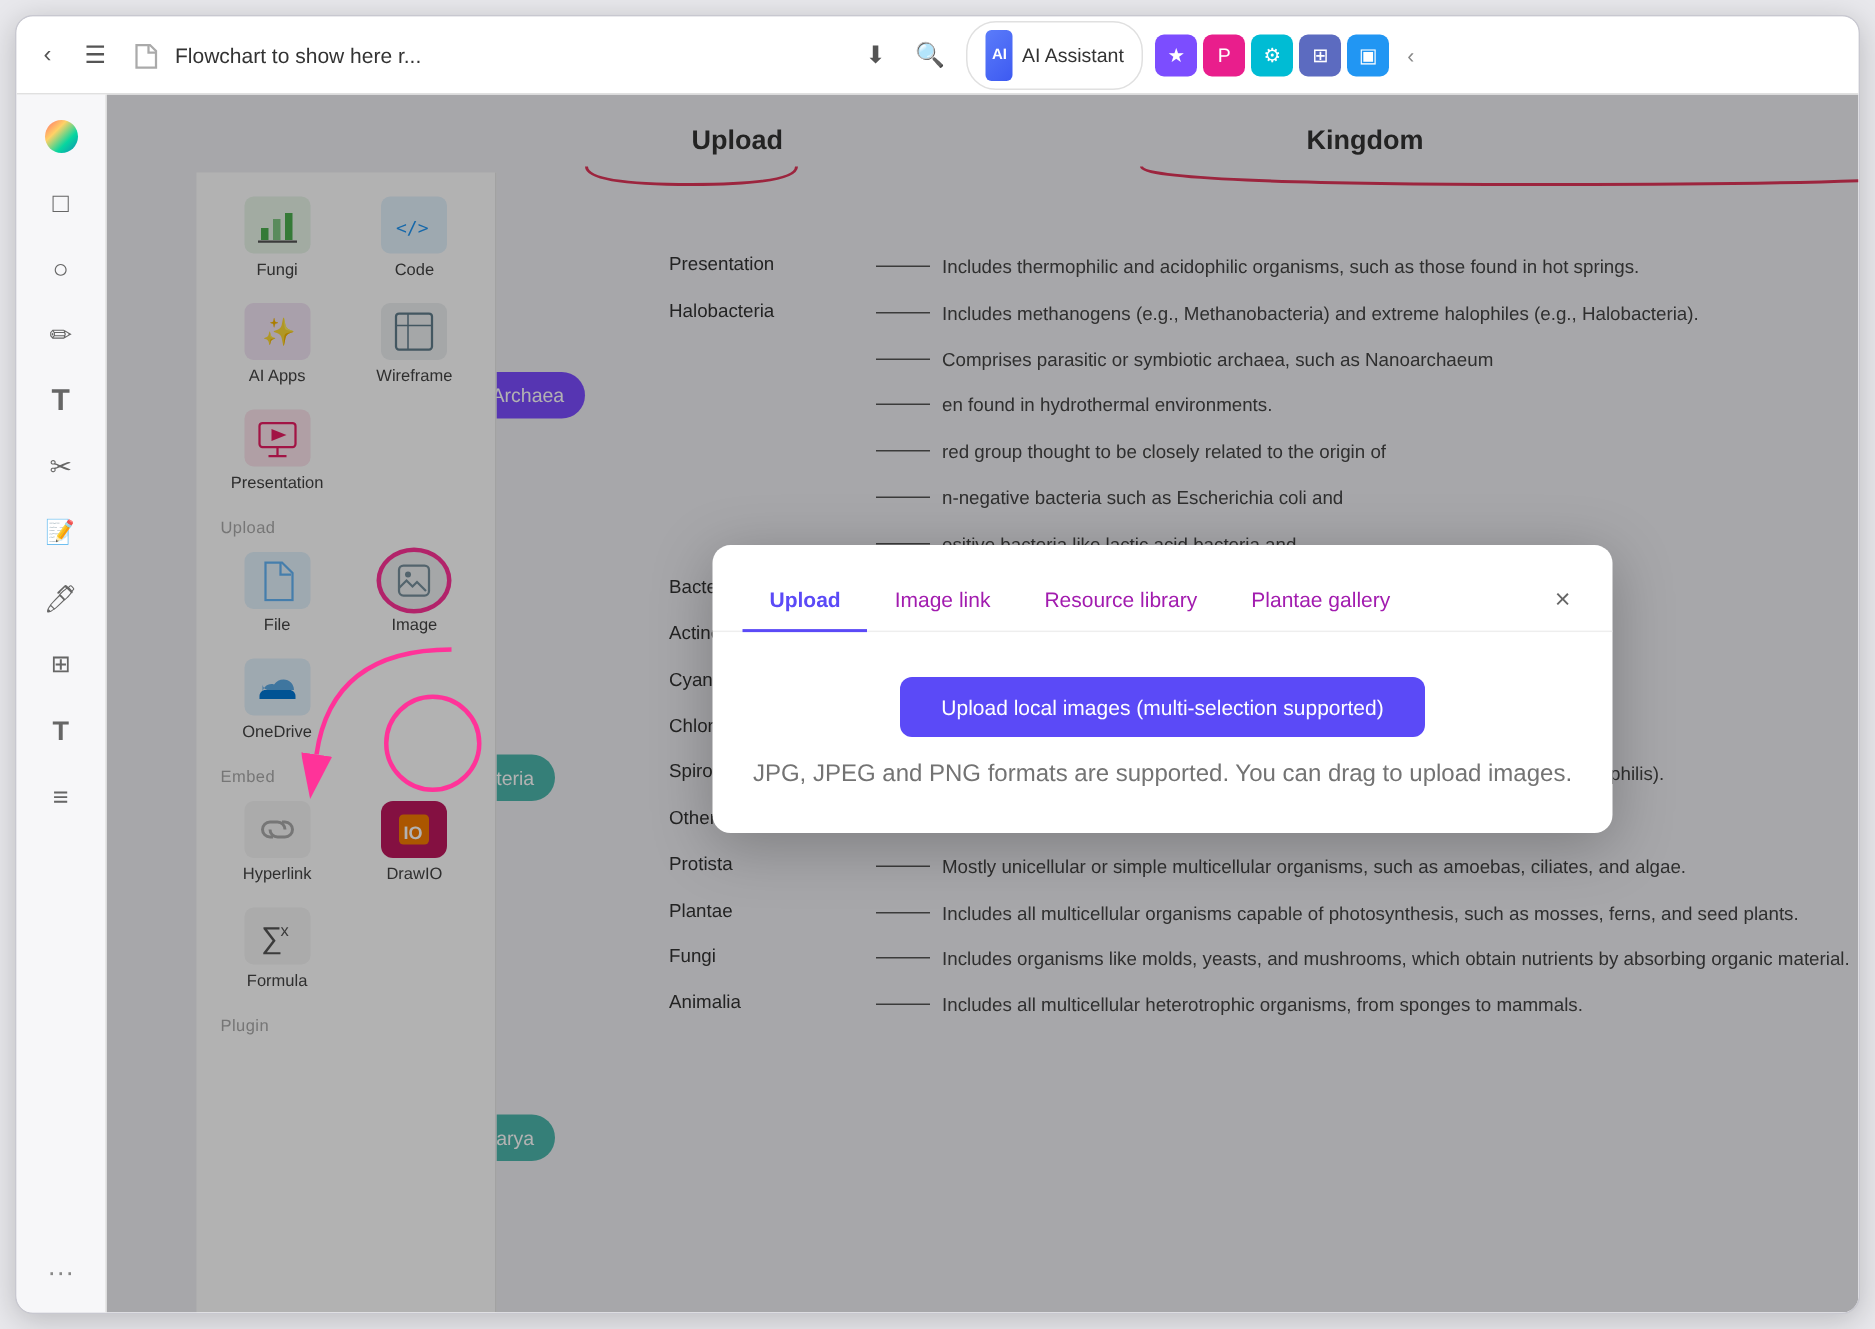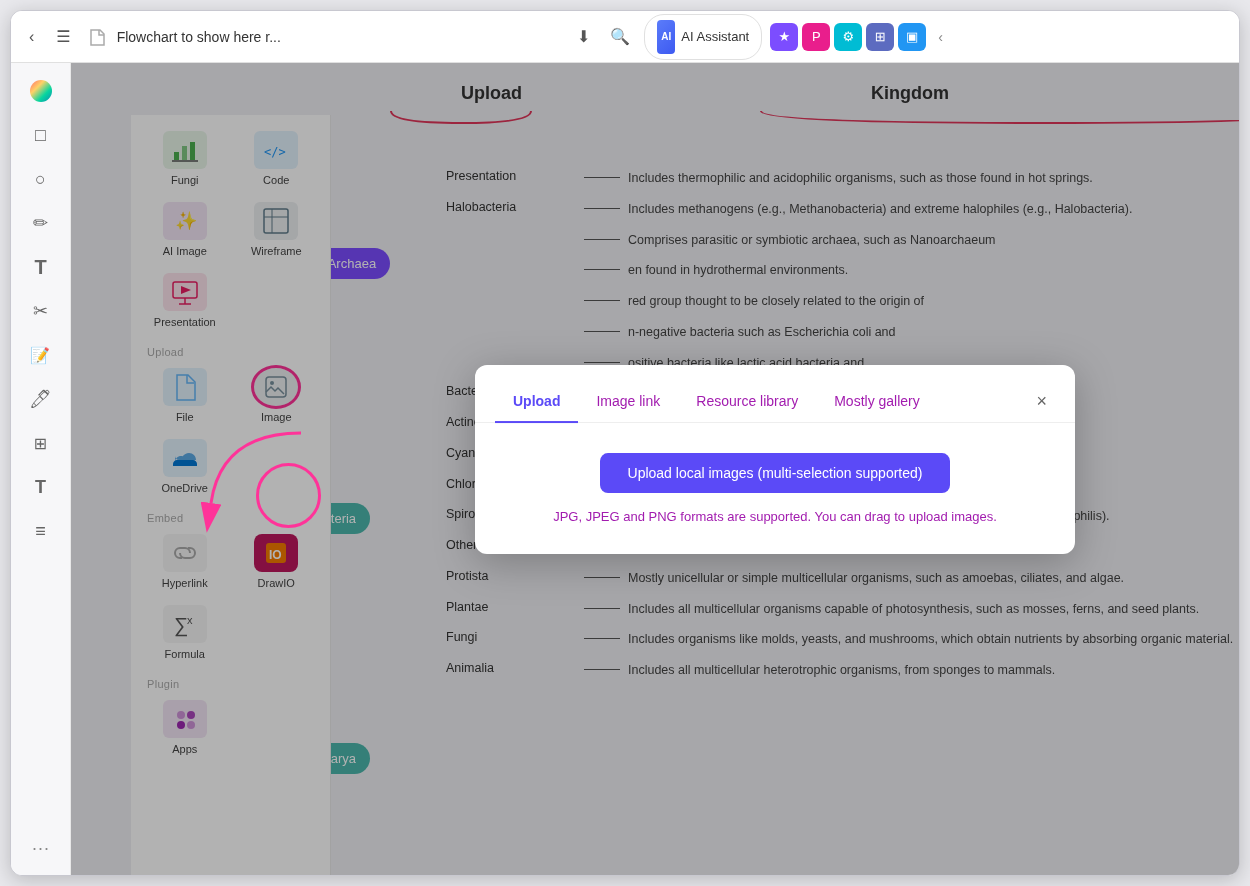--- a/index.html
+++ b/index.html
@@ -259,22 +259,22 @@
       background: #5b4af7;
       color: white;
       border: none;
       border-radius: 8px;
       padding: 12px 28px;
       font-size: 14px;
       cursor: pointer;
       font-weight: 500;
     }
     .upload-hint {
-      font-size: 13px;
-      color: #a21caf;
+      font-size: 16px;
+      color: #737373;
       text-align: center;
     }
 
     
     .arrow-annotation {
       position: absolute;
       top: 370px;
       left: 90px;
       width: 180px;
       height: 200px;
@@ -450,21 +450,21 @@
                 </svg>
             </div>
             <span class="ip-label">Code</span>
           </div>
           <div class="ip-item">
             <div class="ip-icon" style="background:#f3e5f5;">
               <svg width="28" height="28" viewBox="0 0 28 28">
                   <text x="4" y="20" font-size="18" fill="#9c27b0">✨</text>
                 </svg>
             </div>
-            <span class="ip-label">AI Image</span>
+            <span class="ip-label">AI Apps</span>
           </div>
           <div class="ip-item">
             <div class="ip-icon" style="background:#eceff1;">
               <svg width="28" height="28" viewBox="0 0 28 28">
                   <rect x="2" y="2" width="24" height="24" rx="2" fill="none" stroke="#607d8b" stroke-width="1.5"></rect>
                   <line x1="2" y1="10" x2="26" y2="10" stroke="#607d8b" stroke-width="1"></line>
                   <line x1="10" y1="2" x2="10" y2="26" stroke="#607d8b" stroke-width="1"></line>
                 </svg>
             </div>
             <span class="ip-label">Wireframe</span>
@@ -535,31 +535,20 @@
             <div class="ip-icon" style="background:#f5f5f5;">
               <svg width="28" height="28" viewBox="0 0 28 28">
                   <text x="3" y="22" font-size="20" fill="#555">∑</text>
                   <text x="16" y="14" font-size="11" fill="#555">x</text>
                 </svg>
             </div>
             <span class="ip-label">Formula</span>
           </div>
 
           <div class="ip-section">Plugin</div>
-          <div class="ip-item">
-            <div class="ip-icon" style="background:#f3e5f5;">
-              <svg width="28" height="28" viewBox="0 0 28 28">
-                  <circle cx="10" cy="10" r="4" fill="#ce93d8"></circle>
-                  <circle cx="20" cy="10" r="4" fill="#ab47bc"></circle>
-                  <circle cx="10" cy="20" r="4" fill="#9c27b0"></circle>
-                  <circle cx="20" cy="20" r="4" fill="#ce93d8"></circle>
-                </svg>
-            </div>
-            <span class="ip-label">Apps</span>
-          </div>
         </div>
       </div>
 
       <div class="mindmap-content" style="padding-left:210px;">
 
         <div style="position:absolute;top:20px;left:390px;font-size:18px;font-weight:600;color:#333;">Upload</div>
         <div style="position:absolute;top:20px;left:800px;font-size:18px;font-weight:600;color:#333;">Kingdom</div>
 
         <svg style="position:absolute;top:46px;left:310px;" width="200" height="30">
           <path d="M10 2 Q10 14 80 14 Q150 14 150 2" fill="none" stroke="#e0355a" stroke-width="2"></path>
@@ -688,21 +677,21 @@
           </marker>
         </defs>
         <path d="M 100 10 Q 20 10 10 80" fill="none" stroke="#ff3399" stroke-width="3" marker-end="url(#arrowhead)"></path>
       </svg>
 
       <div class="modal">
         <div class="modal-header">
           <div class="modal-tab active">Upload</div>
           <div class="modal-tab">Image link</div>
           <div class="modal-tab">Resource library</div>
-          <div class="modal-tab">Mostly gallery</div>
+          <div class="modal-tab">Plantae gallery</div>
           <button class="modal-close">×</button>
         </div>
         <div class="modal-body">
           <button class="upload-btn">Upload local images (multi-selection supported)</button>
           <div class="upload-hint">JPG, JPEG and PNG formats are supported. You can drag to upload images.</div>
         </div>
       </div>
     </div>
   </div>
 </div>

